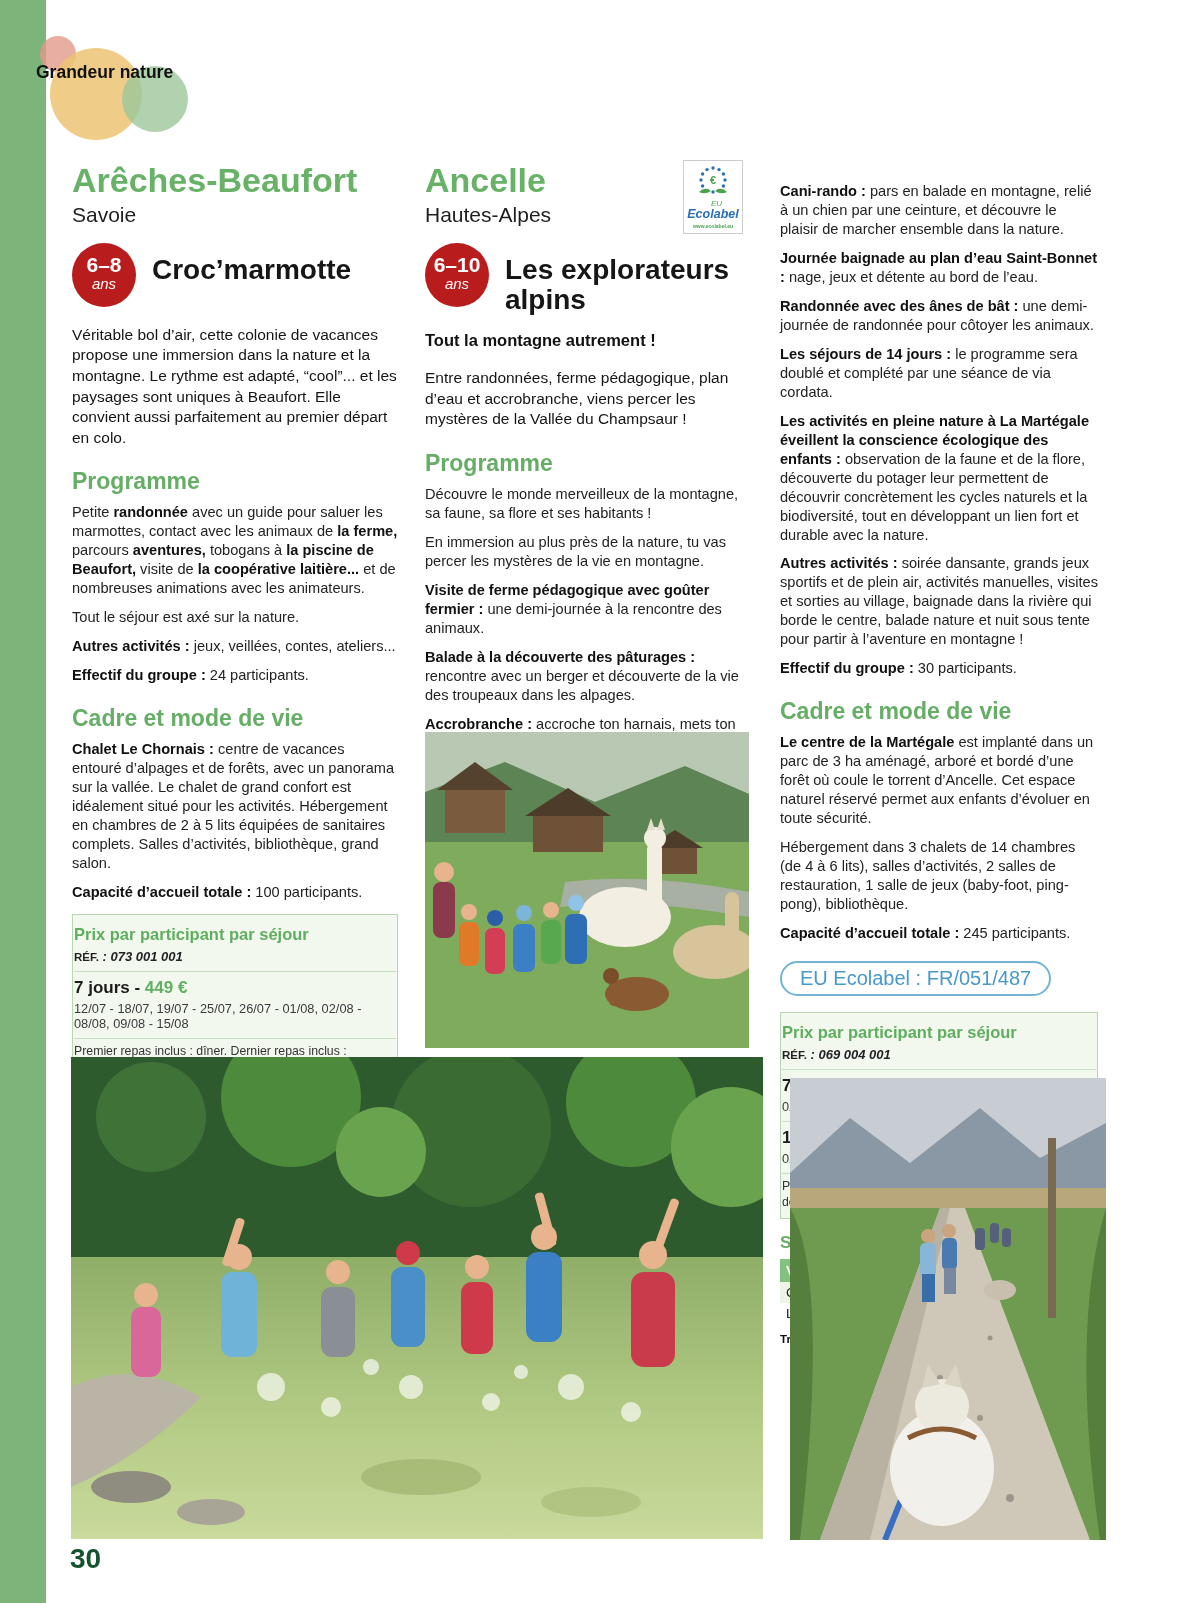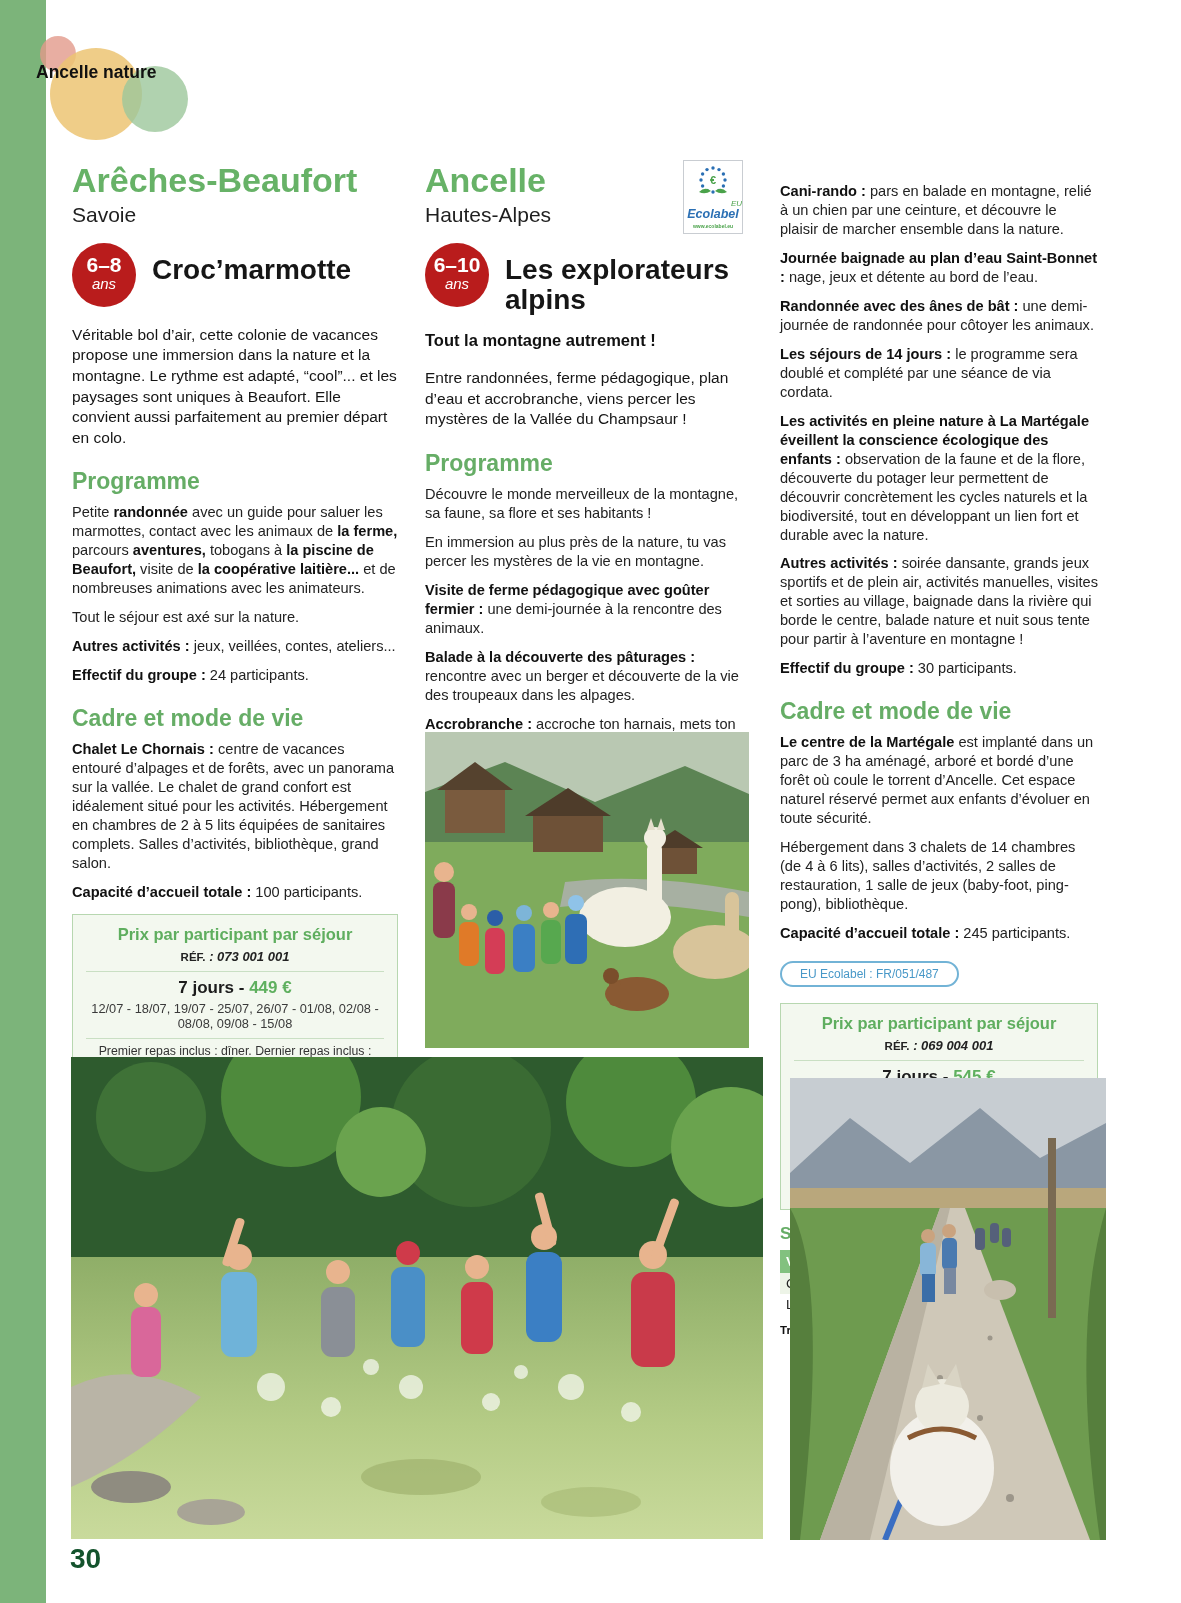--- a/index.html
+++ b/index.html
@@ -12,21 +12,21 @@
   .bc{position:absolute;border-radius:50%;}
   .bc1{left:6px;top:14px;width:36px;height:36px;background:#e29a8b;opacity:.8;}
   .bc2{left:16px;top:26px;width:92px;height:92px;background:#ecc473;opacity:.85;}
   .bc3{left:88px;top:44px;width:66px;height:66px;background:#9cc79b;opacity:.8;}
   .brand-text{position:absolute;left:2px;top:40px;font-size:17.5px;font-weight:bold;color:#111;white-space:nowrap;}
   .page-title{position:absolute;top:54px;right:96px;font-size:29px;letter-spacing:1.5px;color:#6fb96f;font-weight:400;}
 
   
   .ecolabel-box{position:absolute;left:683px;top:160px;width:60px;height:74px;background:#fff;
                 border:1px solid #c9cdd2;text-align:center;box-sizing:border-box;padding-top:3px;}
-  .eco-eu{font-size:8px;font-weight:normal;font-style:italic;color:#4aa24a;text-align:right;margin-left:7px;line-height:1;}
+  .eco-eu{font-size:8px;font-weight:normal;font-style:italic;color:#4aa24a;text-align:center;margin-left:7px;line-height:1;}
   .eco-name{font-size:12.5px;font-weight:bold;font-style:italic;color:#2a6fb4;line-height:1;margin-top:0px;}
   .eco-url{font-size:5px;font-weight:bold;color:#4aa24a;margin-top:2px;}
 
   
   .col{position:absolute;top:163px;}
   .col1{left:72px;width:326px;}
   .col2{left:425px;width:324px;}
   .col3{left:780px;top:182px;width:318px;}
 
   .town{margin:0;font-size:34px;font-weight:bold;color:#67b267;line-height:1.05;}
@@ -37,21 +37,21 @@
   .badge-unit{font-size:15px;font-style:italic;line-height:1.15;}
   .camp{margin:12px 0 0 16px;font-size:28px;font-weight:bold;color:#161616;line-height:1.08;}
   .intro{margin:18px 0 0;font-size:15.5px;line-height:1.33;color:#151515;font-weight:500;}
   .tagline{margin:16px 0 0;font-size:16.5px;font-weight:bold;color:#111;}
 
   .section-h{color:#66ad66;font-size:23px;font-weight:bold;margin:20px 0 8px;}
   .para{font-size:14.6px;line-height:1.3;color:#222;margin:0 0 10px;}
   .para .b{font-weight:bold;color:#111;}
 
   
-  .pricebox{margin-top:12px;background:#f3f8ef;border:1px solid #b7d7b0;padding:9px 13px 8px;box-sizing:border-box;text-align:center;}
+  .pricebox{margin-top:12px;background:#f3f8ef;border:1px solid #b7d7b0;padding:9px 1px 8px;box-sizing:border-box;}
   .price-h{color:#5fae5f;font-size:16.5px;font-weight:bold;margin:1px 0 5px;}
   .ref{font-size:13px;color:#222;margin-bottom:7px;}
   .ref-label{font-weight:bold;font-size:11.5px;}
   .ref-value{font-style:italic;font-weight:600;}
   .opt{border-top:1px solid #c9dfc3;padding-top:6px;}
   .opt-line{font-size:17px;}
   .opt .dur{font-weight:bold;color:#1c1c1c;}
   .opt .opt-price{font-weight:bold;color:#5fb05f;}
   .opt-dates{font-size:12.8px;color:#3a3a3a;margin:3px 0 7px;}
   .price-note{border-top:1px solid #c9dfc3;font-size:12.3px;color:#333;padding-top:5px;line-height:1.28;}
@@ -61,42 +61,42 @@
   .grid6{display:grid;grid-template-columns:30% 14% 9% 27% 13% 7%;}
   .thead{background:#82c17f;color:#fff;font-weight:bold;font-size:13.5px;padding:4px 6px;}
   .trow{font-size:13.5px;padding:3px 6px;color:#222;}
   .trows .trow:nth-child(odd){background:#edf4e7;}
   .tc2,.tc5,.hc2,.hc5{text-align:right;}
   .tc1,.tc4{text-align:center;}
   .tc2,.tc5{color:#58ab58;}
   .tfoot{font-size:11.5px;font-weight:bold;color:#111;margin-top:9px;}
 
   .pill{display:inline-block;border:2px solid #72b3d6;border-radius:18px;padding:4px 18px;
-        color:#4898c8;font-size:12px;margin:8px 0 4px;}
+        color:#4898c8;font-size:20px;margin:8px 0 4px;}
 
   
   .photo{position:absolute;overflow:hidden;}
   .photo svg{display:block;width:100%;height:100%;}
   .photo-llamas{left:425px;top:732px;width:324px;height:316px;}
   .photo-river{left:71px;top:1057px;width:692px;height:482px;}
   .photo-dog{left:790px;top:1078px;width:316px;height:462px;}
 
   .pagenum{position:absolute;left:70px;top:1543px;font-size:28px;color:#14532d;font-weight:700;}
 </style>
 </head>
 <body>
 
 <div class="page">
   <div class="leftbar"></div>
 
   <div class="brand">
     <div class="bc bc1"></div>
     <div class="bc bc2"></div>
     <div class="bc bc3"></div>
-    <div class="brand-text">Ancelle nature</div>
+    <div class="brand-text">Grandeur nature</div>
   </div>
 
   <div class="ecolabel-box">
     <svg width="40" height="32" viewBox="0 0 40 32">
       <g fill="#2a6fb4">
         <circle cx="20" cy="4" r="1.7"></circle>
           <circle cx="26" cy="5.6" r="1.7"></circle>
           <circle cx="30.4" cy="10" r="1.7"></circle>
         <circle cx="32" cy="16" r="1.7"></circle>
           <circle cx="30.4" cy="22" r="1.7"></circle>

